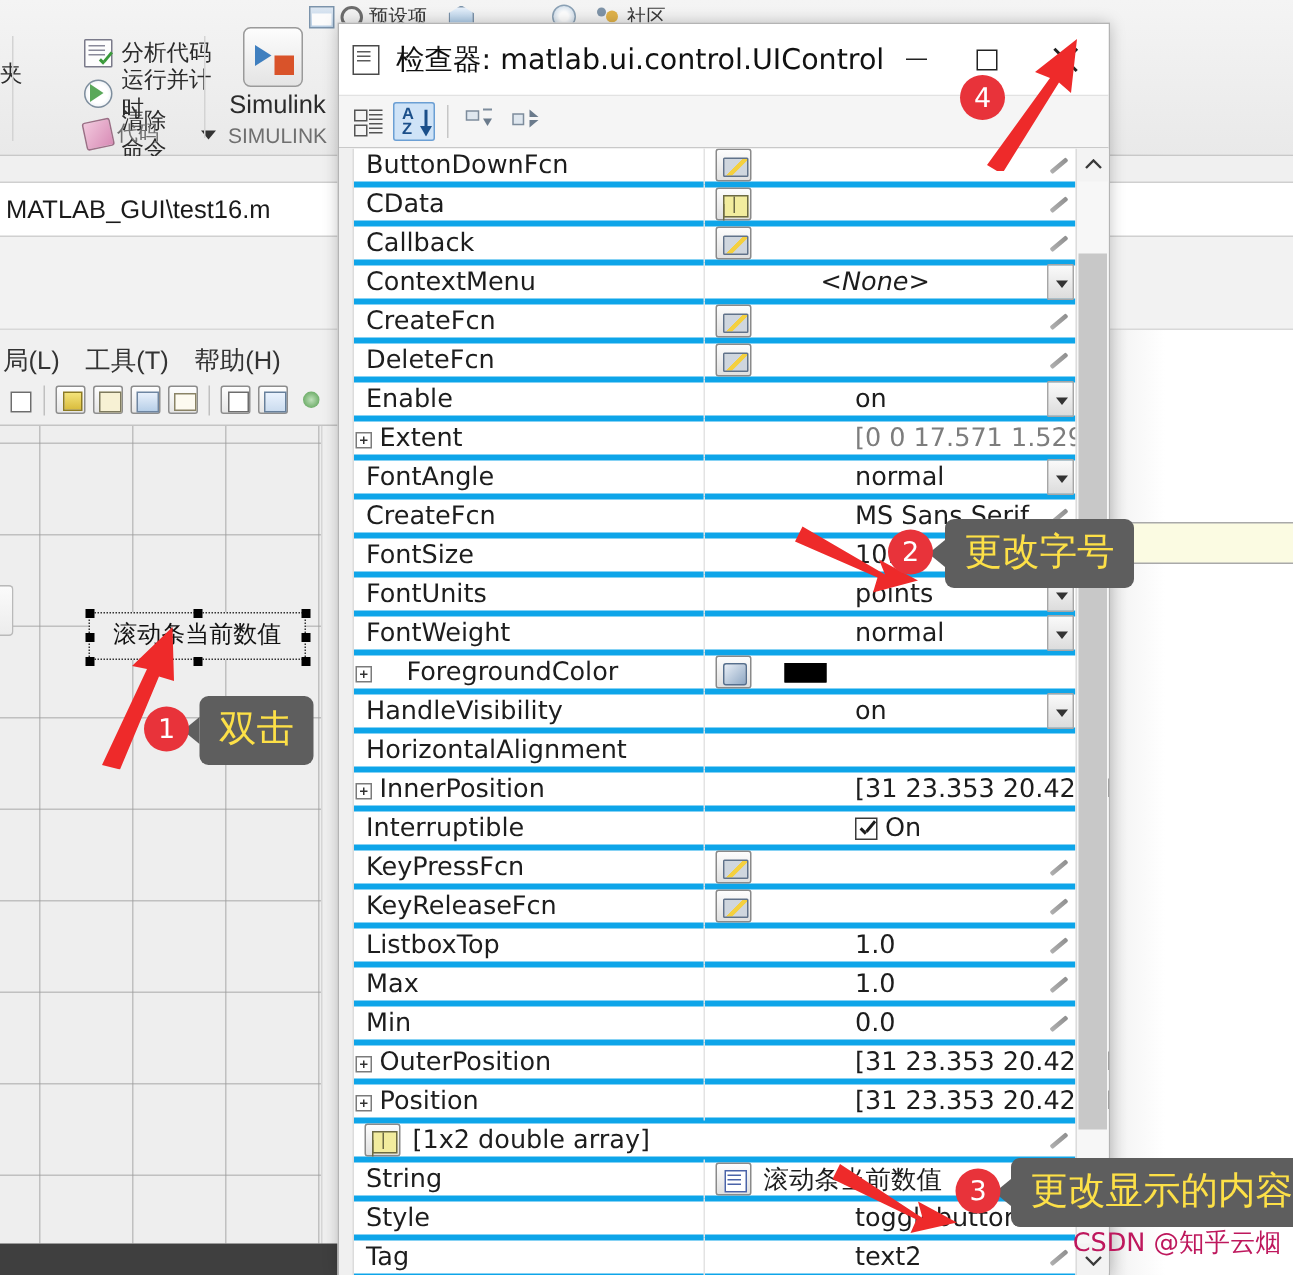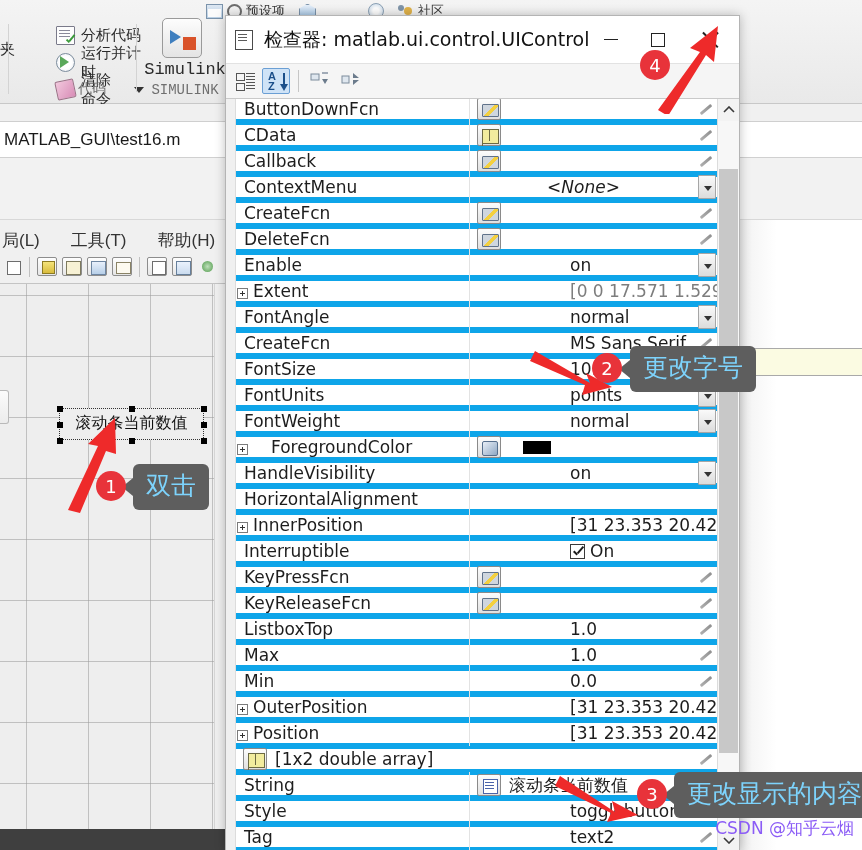--- a/index.html
+++ b/index.html
@@ -67,21 +67,21 @@
     background: #ffffff; border-bottom: 1px solid #d0d0d0;
     display: flex; align-items: center; padding-left: 4px;
     font-size: 17px; color: #1a1a1a;
   }
   .mlab-gap { position: absolute; left: 0; top: 158px; width: 862px; height: 62px; background: #f2f2f2;
       border-bottom: 1px solid #d8d8d8;}
 
   
   .guide-menubar {
     position: absolute; left: 0; top: 220px; width: 228px; height: 40px;
-    background: #f0f0f0; display: flex; align-items: center; gap: 31px;
+    background: #f0f0f0; display: flex; align-items: center; gap: 17px;
     font-size: 17px; color: #333; padding-left: 2px;
   }
   .guide-toolbar {
     position: absolute; left: 0; top: 250px; width: 228px; height: 34px;
     background: #f0f0f0; border-bottom: 1px solid #c4c4c4;
     display: flex; align-items: center; gap: 5px; padding-left: 2px;
   }
   .tb-ico { width: 20px; height: 19px; border: 1px solid #8d8d8d; border-radius: 2px;
     background: linear-gradient(#fefefe,#e6e6e6); position: relative; flex: none; }
   .tb-sep { width: 1px; height: 20px; background: #c0c0c0; margin: 0 2px; flex: none; }
@@ -149,21 +149,21 @@
   .az-text { position:absolute; left:5px; top:2px; font-size:11px; font-weight:bold; color:#1b4f8a; line-height:10px;}
   .tree-ico:before{content:"";position:absolute;left:4px;top:4px;width:7px;height:6px;border:1px solid #555;}
   .tree-ico:after{content:"";position:absolute;left:4px;top:14px;width:7px;height:6px;border:1px solid #555;}
   .tree-ico i{position:absolute;left:14px;top:4px;width:9px;height:1px;background:#555;
      box-shadow:0 3px 0 #555, 0 6px 0 #555, 0 9px 0 #555, 0 12px 0 #555, 0 15px 0 #555;}
 
   .prop-area { position: relative; height: 752px; background: #ffffff; overflow: hidden; }
   .prop-gutter { position: absolute; left: 0; top: 0; bottom: 0; width: 10px; background: #f0f0f0;
       border-right: 1px solid #dcdcdc; }
   .rows { position: absolute; left: 10px; right: 22px; top: 0; }
-  .row { position: relative; height: 26px; border-bottom: 6px solid #0ea5e9; display: flex; align-items: center; }
+  .row { position: relative; height: 26px; border-bottom: 4px solid #0ea5e9; display: flex; align-items: center; }
   .r-name { width: 234px; padding-left: 8px; font-size: 17px; color: #1d1d1d; white-space: nowrap;
       border-right: 1px solid #e3e3e3; height: 26px; line-height: 26px; flex: none;
       font-family: "DejaVu Sans", sans-serif; }
   .expander { position: absolute; left: -9px; top: 7px; width: 11px; height: 11px; border: 1px solid #7b7b7b;
      background: #fff; }
   .expander:before { content:""; position:absolute; left:2px; top:4px; width:5px; height:1px; background:#333; }
   .expander:after { content:""; position:absolute; left:4px; top:2px; width:1px; height:5px; background:#333; }
   .r-val { flex: 1; height: 26px; display: flex; align-items: center; position: relative; padding-left: 6px;
      font-size: 17px; color: #1d1d1d; font-family: "DejaVu Sans", sans-serif; }
   .r-val.gray { color: #7d7d7d; }
@@ -202,26 +202,26 @@
      border-left: 1px solid #dcdcdc; }
   .sc-arrow { position: absolute; left: 0; width: 21px; height: 22px; display: flex; align-items: center;
      justify-content: center; background: #f3f3f3; color: #3a3a3a; font-size: 13px; }
   .sc-up { top: 0; } .sc-dn { bottom: 0; }
   .sc-thumb { position: absolute; left: 1px; top: 70px; width: 19px; height: 584px; background: #c8c8c8; }
 
   
   .badge { position: absolute; width: 30px; height: 30px; border-radius: 50%; background: #e8333a;
      color: #fff; font-size: 18px; display: flex; align-items: center; justify-content: center;
      font-family: "DejaVu Sans", sans-serif; z-index: 40; }
-  .tip { position: absolute; background: #5e5e5e; color: #7dd3fc; font-size: 25px; padding: 5px 13px 8px;
+  .tip { position: absolute; background: #5e5e5e; color: #fde047; font-size: 25px; padding: 5px 13px 8px;
      border-radius: 6px; white-space: nowrap; z-index: 39; font-family: Liberation Serif, serif; }
   .tip:before { content:""; position:absolute; left:-11px; top: 50%; margin-top:-9px; width:0;height:0;
      border-top:9px solid transparent; border-bottom:9px solid transparent; border-right:11px solid #5e5e5e; }
   .arrow { position: absolute; z-index: 38; }
-  .watermark { position: absolute; right: 8px; bottom: 10px; font-size: 17px; color: #8b5cf6;
+  .watermark { position: absolute; right: 8px; bottom: 10px; font-size: 17px; color: #be185d;
      z-index: 60; font-family: "DejaVu Sans", sans-serif; }
   .editor-hl { position: absolute; left: 748px; top: 348px; width: 114px; height: 28px;
      background: #fbfbe2; border-top: 1px solid #a9a9a9; border-bottom: 1px solid #a9a9a9; }
   .right-white { position: absolute; left: 740px; top: 0; width: 122px; height: 850px;
      background: linear-gradient(90deg,#e7e7e7 0%, #f6f6f6 10%, #ffffff 30%, #ffffff 100%); }
 </style>
 </head>
 <body>
 
 <div id="root">
@@ -259,21 +259,21 @@
       <div class="rb-item" style="position:absolute;left:34px;top:76px;">
         <span class="ico ico-eraser"></span>
         <span>清除命令</span>
         <span class="caret-dn" style="margin-left:4px"></span>
       </div>
       <div class="rb-caption" style="left:20px;width:100px;bottom:6px;">代码</div>
     </div>
 
     <div class="rb-sep" style="left:136px;top:24px;height:68px;"></div>
 
-    <div class="rb-group" style="left:142px; width:86px;font-family:Liberation Mono, monospace;">
+    <div class="rb-group" style="left:142px; width:86px;">
       <div style="position:absolute;left:20px;top:18px;" class="ico ico-simulink"></div>
       <div style="position:absolute;left:0;top:60px;width:86px;text-align:center;font-size:17px;color:#2b2b2b;">Simulink</div>
       <div class="rb-caption" style="bottom:6px;">SIMULINK</div>
     </div>
   </div>
 
   <div class="mlab-tabrow"></div>
 
   <div class="mlab-pathbar">
     <span>MATLAB_GUI\test16.m</span>

